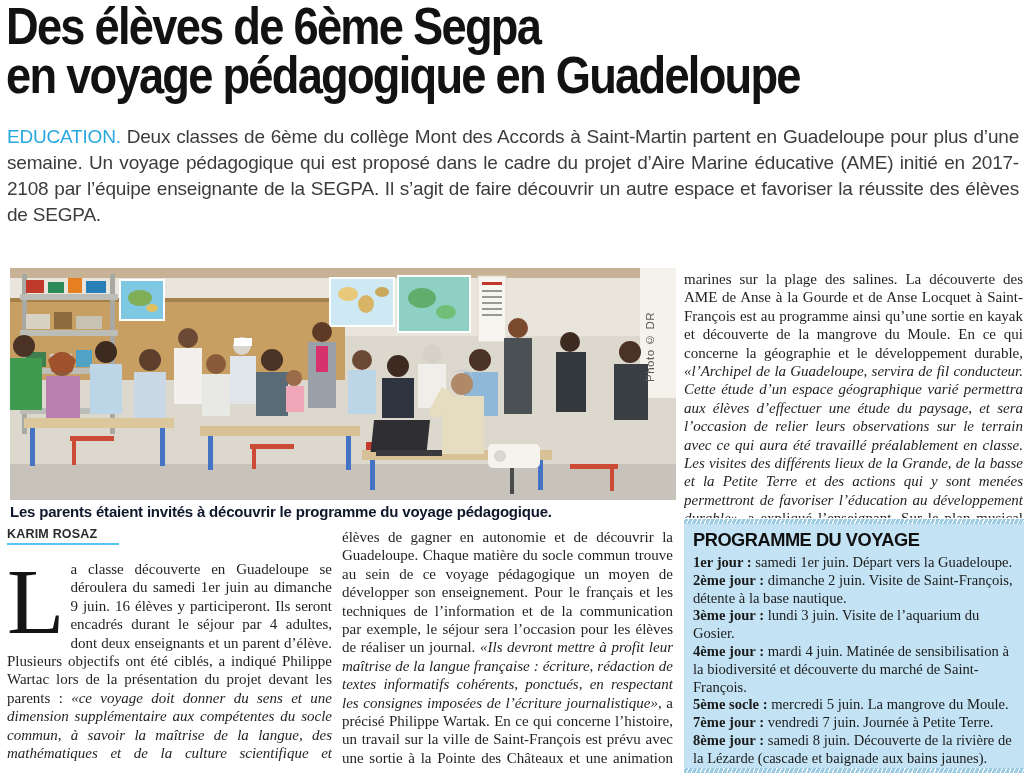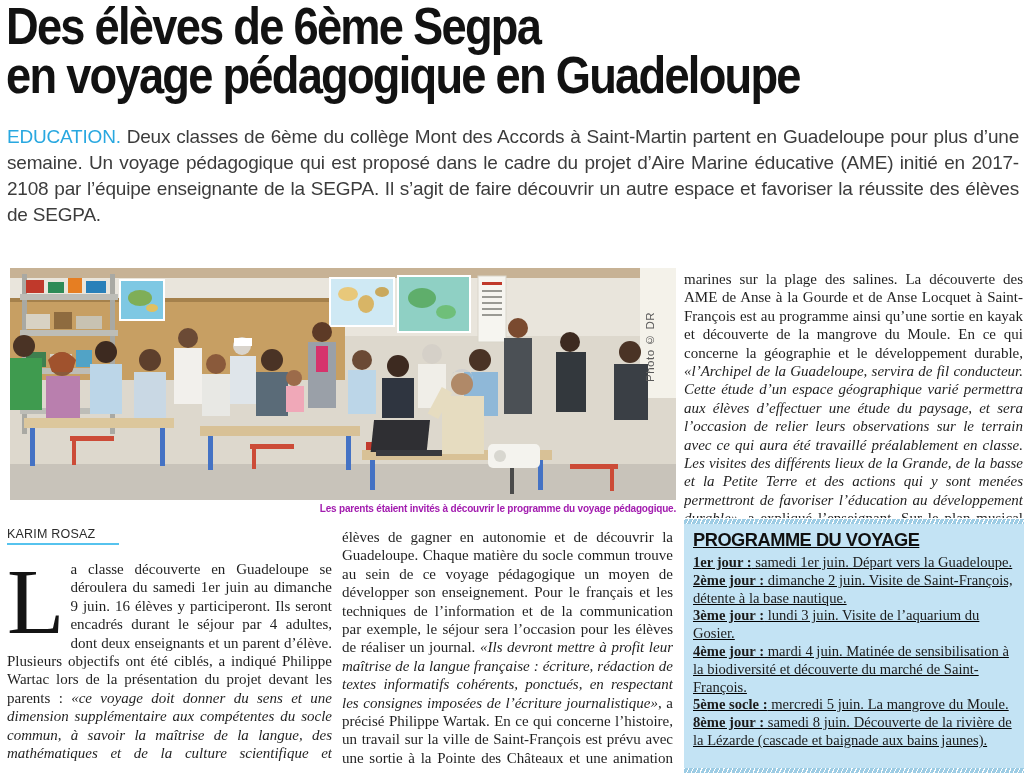--- a/index.html
+++ b/index.html
@@ -18,39 +18,39 @@
   .kicker { font-weight:normal; color:#29a8e0; }
 
   
   .photo-wrap { position:absolute; left:10px; top:268px; width:666px; height:232px;
       overflow:hidden; background:#ddd8cf; }
   .photo-credit { position:absolute; left:644px; top:272px; height:110px;
       writing-mode:vertical-rl; transform:rotate(180deg);
       font-size:11.5px; color:#5a5a5a; letter-spacing:0.5px; }
 
   .caption { position:absolute; left:10px; top:503px; width:666px;
-      font-weight:bold; font-size:10px; color:#a21caf; letter-spacing:-0.2px;text-align:right; }
-
-  .byline { position:absolute; left:7px; top:527px; font-weight:normal; font-size:12.5px;
+      font-weight:bold; font-size:15px; color:#0f172a; letter-spacing:-0.2px; }
+
+  .byline { position:absolute; left:7px; top:527px; font-weight:bold; font-size:12.5px;
       color:#2b2b2b; letter-spacing:0.2px; }
   .byline-rule { position:absolute; left:7px; top:543px; width:112px; height:2px; background:#56c3ee; }
 
   
   .bodycol { position:absolute; font-family:"Liberation Serif", serif; font-size:15px;
       line-height:18.4px; color:#1f1f1f; text-align:justify; overflow:hidden; }
   .col1 { left:7px;   top:560px; width:325px; height:203px; }
   .col2 { left:342px; top:528px; width:331px; height:235px; }
   .col3 { left:684px; top:270px; width:339px; height:248px; }
   .quote { font-style:italic; }
   .dropcap { float:left; font-family:"Liberation Serif", serif; font-size:94px; line-height:74px;
       padding:4px 6px 0 0; color:#141414; }
 
   
   .program-box { position:absolute; left:684px; top:519px; width:340px; height:254px;
-      background:#c3e3f4; overflow:hidden; padding:10px 8px 6px 9px;text-decoration:underline; }
+      background:#c3e3f4; overflow:hidden; padding:10px 8px 6px 9px; }
   .program-box::before, .program-box::after { content:""; position:absolute; left:0; width:100%; height:5px;
       background:repeating-linear-gradient(115deg, #ffffff 0 1px, rgba(125,185,215,0.55) 1px 4px); }
   .program-box::before { top:0; }
   .program-box::after { bottom:0; }
   .program-title { font-weight:bold; font-size:19px; letter-spacing:-0.5px; color:#101010;
       margin-bottom:3px; transform:scaleX(0.96); transform-origin:left; }
   .program-list { font-family:"Liberation Serif", serif; font-size:14.6px; line-height:17.8px;
       color:#1b1b1b; }
   .program-item { text-align:left; }
   .program-item b { font-weight:bold; }
@@ -206,18 +206,19 @@
   <div class="bodycol col3"><span>marines sur la plage des salines. La découverte des AME de Anse à la Gourde et de Anse Locquet à Saint-François est au programme ainsi qu’une sortie en kayak et découverte de la mangrove du Moule. En ce qui concerne la géographie et le développement durable, </span><span class="quote">«l’Archipel de la Guadeloupe, servira de fil conducteur. Cette étude d’un espace géographique varié permettra aux élèves d’effectuer une étude du paysage, et sera l’occasion de relier leurs observations sur le terrain avec ce qui aura été travaillé préalablement en classe. Les visites des différents lieux de la Grande, de la basse et la Petite Terre et des actions qui y sont menées permettront de favoriser l’éducation au développement durable»</span><span>, a expliqué l’enseignant. Sur le plan musical l’apprentissage de chansons traditionnelles de la Guadeloupe sera réalisé. </span></div>
 
   <div class="program-box">
     <div class="program-title">PROGRAMME DU VOYAGE</div>
     <div class="program-list">
       <div class="program-item"><b>1er jour :</b><span> samedi 1er juin. Départ vers la Guadeloupe.</span></div>
       <div class="program-item"><b>2ème jour :</b><span> dimanche 2 juin. Visite de Saint-François, détente à la base nautique.</span></div>
       <div class="program-item"><b>3ème jour :</b><span> lundi 3 juin. Visite de l’aquarium du Gosier.</span></div>
       <div class="program-item"><b>4ème jour :</b><span> mardi 4 juin. Matinée de sensibilisation à la biodiversité et découverte du marché de Saint-François.</span></div>
       <div class="program-item"><b>5ème socle :</b><span> mercredi 5 juin. La mangrove du Moule.</span></div>
+      <div class="program-item"><b>7ème jour :</b><span> vendredi 7 juin. Journée à Petite Terre.</span></div>
       <div class="program-item"><b>8ème jour :</b><span> samedi 8 juin. Découverte de la rivière de la Lézarde (cascade et baignade aux bains jaunes).</span></div>
 
     </div>
   </div>
 
 </div>
 
 </body></html>

